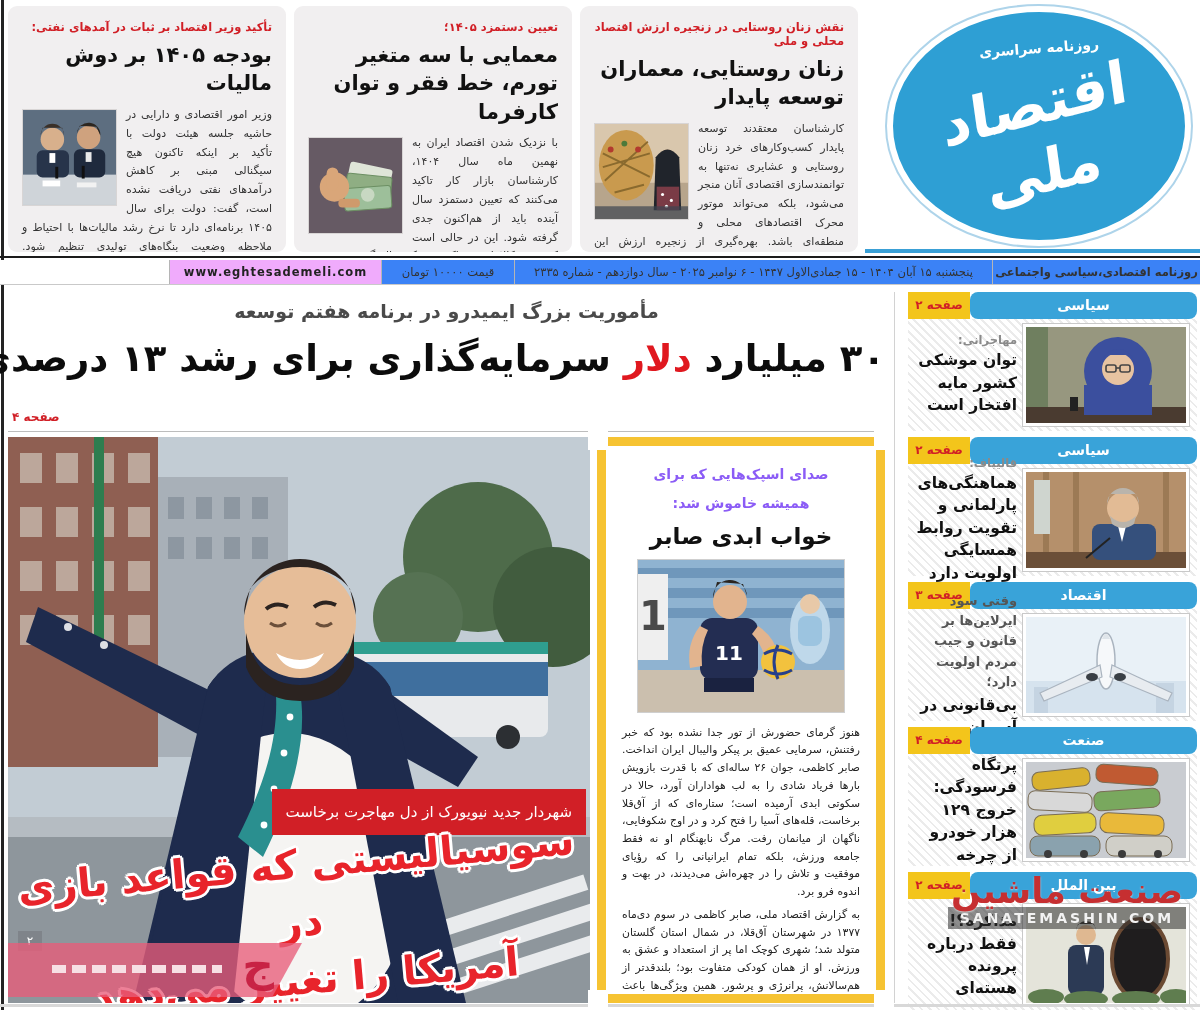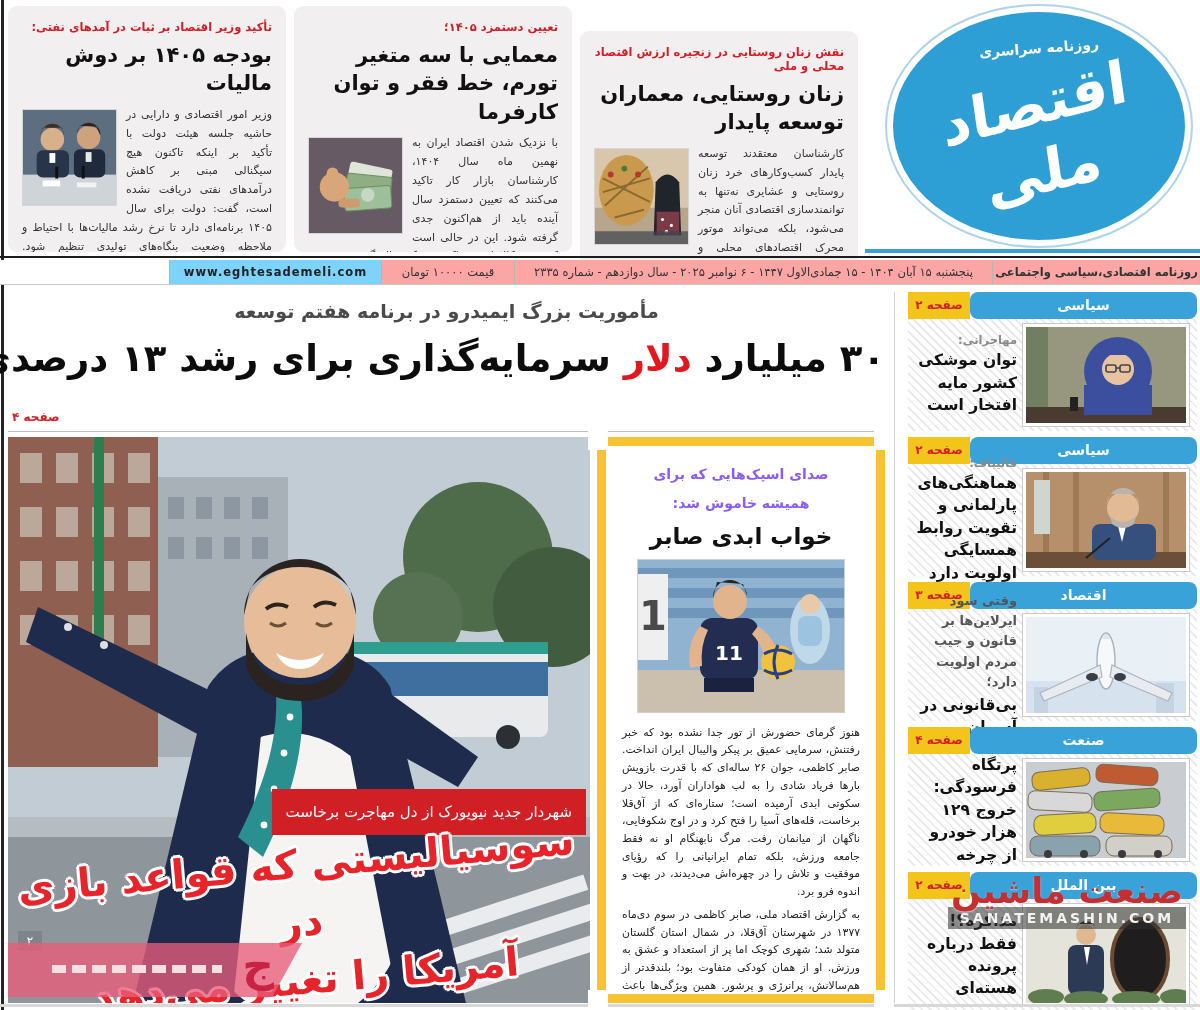--- a/index.html
+++ b/index.html
@@ -7,47 +7,47 @@
         direction:rtl;font-family:"DejaVu Sans",sans-serif;color:#1a1a1a;}
   
   .edge-left{position:absolute;left:1px;top:0;width:3px;height:1010px;background:#232323;}
   .edge-bottom{position:absolute;left:0;top:1004px;width:1200px;height:3px;background:#d8d8d8;}
   .v-divider-teasers{position:absolute;left:869px;top:4px;width:1px;height:248px;background:#cccccc;}
   .gutter-line{position:absolute;left:894px;top:292px;width:1px;height:711px;background:#d2d2d2;}
 
   
   .teaser{position:absolute;top:6px;height:246px;width:278px;background:#f1eff0;
           padding:8px 14px;box-sizing:border-box;overflow:hidden;border-radius:9px;}
-  .teaser.t1{left:8px;} .teaser.t2{left:294px;} .teaser.t3{left:580px;margin-top:25px;}
+  .teaser.t1{left:8px;} .teaser.t2{left:294px;} .teaser.t3{left:580px;}
   .t-kicker{color:#d11f26;font-size:11.5px;font-weight:700;text-align:right;margin:6px 0 7px;}
   .t-headline{font-size:21px;font-weight:900;color:#111;line-height:1.35;text-align:right;margin:0 0 8px;}
   .t-photo{float:left;width:95px;height:97px;margin:3px 9px 3px 0;border:1px solid #d8d5d5;box-sizing:border-box;}
   .t-photo svg{display:block;width:100%;height:100%;}
   .t-body{font-size:11px;color:#333;text-align:justify;line-height:1.72;margin:0;}
 
   
   .masthead{position:absolute;left:865px;top:0;width:335px;height:252px;background:#fff;}
   .logo-oval{position:absolute;left:22px;top:6px;width:292px;height:228px;background:#2e9fd4;
              border-radius:50%;border:6px solid #ffffff;box-shadow:0 0 0 2px #aed4ea;overflow:hidden;}
   .logo-tagline{position:absolute;top:28px;left:0;width:100%;text-align:center;color:#fff;
                 font-size:14px;font-weight:700;transform:rotate(-4deg);}
   .logo-title{position:absolute;top:58px;left:0;width:100%;text-align:center;color:#fff;
               font-size:58px;font-weight:900;transform:rotate(-14deg) skewX(-6deg);letter-spacing:-2px;}
   .masthead-line{position:absolute;left:865px;top:249px;width:335px;height:4px;background:#3aa0d6;}
 
   
   .rule-top{position:absolute;left:0;top:256px;width:1200px;height:2px;background:#1c1c1c;}
   .info-bar{position:absolute;left:0;top:260px;width:1200px;height:24px;background:#ffffff;
             display:flex;align-items:stretch;font-size:11.5px;color:#333;border-bottom:1px solid #c9c9c9;}
-  .info-seg{display:flex;align-items:center;justify-content:center;background:#fca5a5;
+  .info-seg{display:flex;align-items:center;justify-content:center;background:#3b82f6;
             border-left:1px solid #b5b5b5;box-sizing:border-box;white-space:nowrap;}
   .seg-type{width:208px;font-weight:700;}
   .seg-date{width:478px;}
   .seg-price{width:133px;}
-  .seg-site{width:212px;background:#7dd3fc;direction:ltr;letter-spacing:1px;font-weight:700;color:#222;}
+  .seg-site{width:212px;background:#f0abfc;direction:ltr;letter-spacing:1px;font-weight:700;color:#222;}
   .seg-fill{flex:1;background:#ffffff;border-left:none;}
 
   
   .lead{position:absolute;left:8px;top:292px;width:877px;height:140px;}
   .lead-kicker{text-align:center;color:#4a4a4a;font-size:19px;font-weight:700;margin:8px 0 0;}
   .lead-headline{text-align:center;font-size:37px;font-weight:900;color:#0c0c0c;margin-top:15px;white-space:nowrap;}
   .lead-red{color:#e0181f;}
   .lead-page{position:absolute;left:4px;bottom:8px;color:#d11f26;font-size:12px;font-weight:900;}
   .lead-underline{position:absolute;left:0;bottom:0;width:100%;height:1px;background:#bdbdbd;}
 

